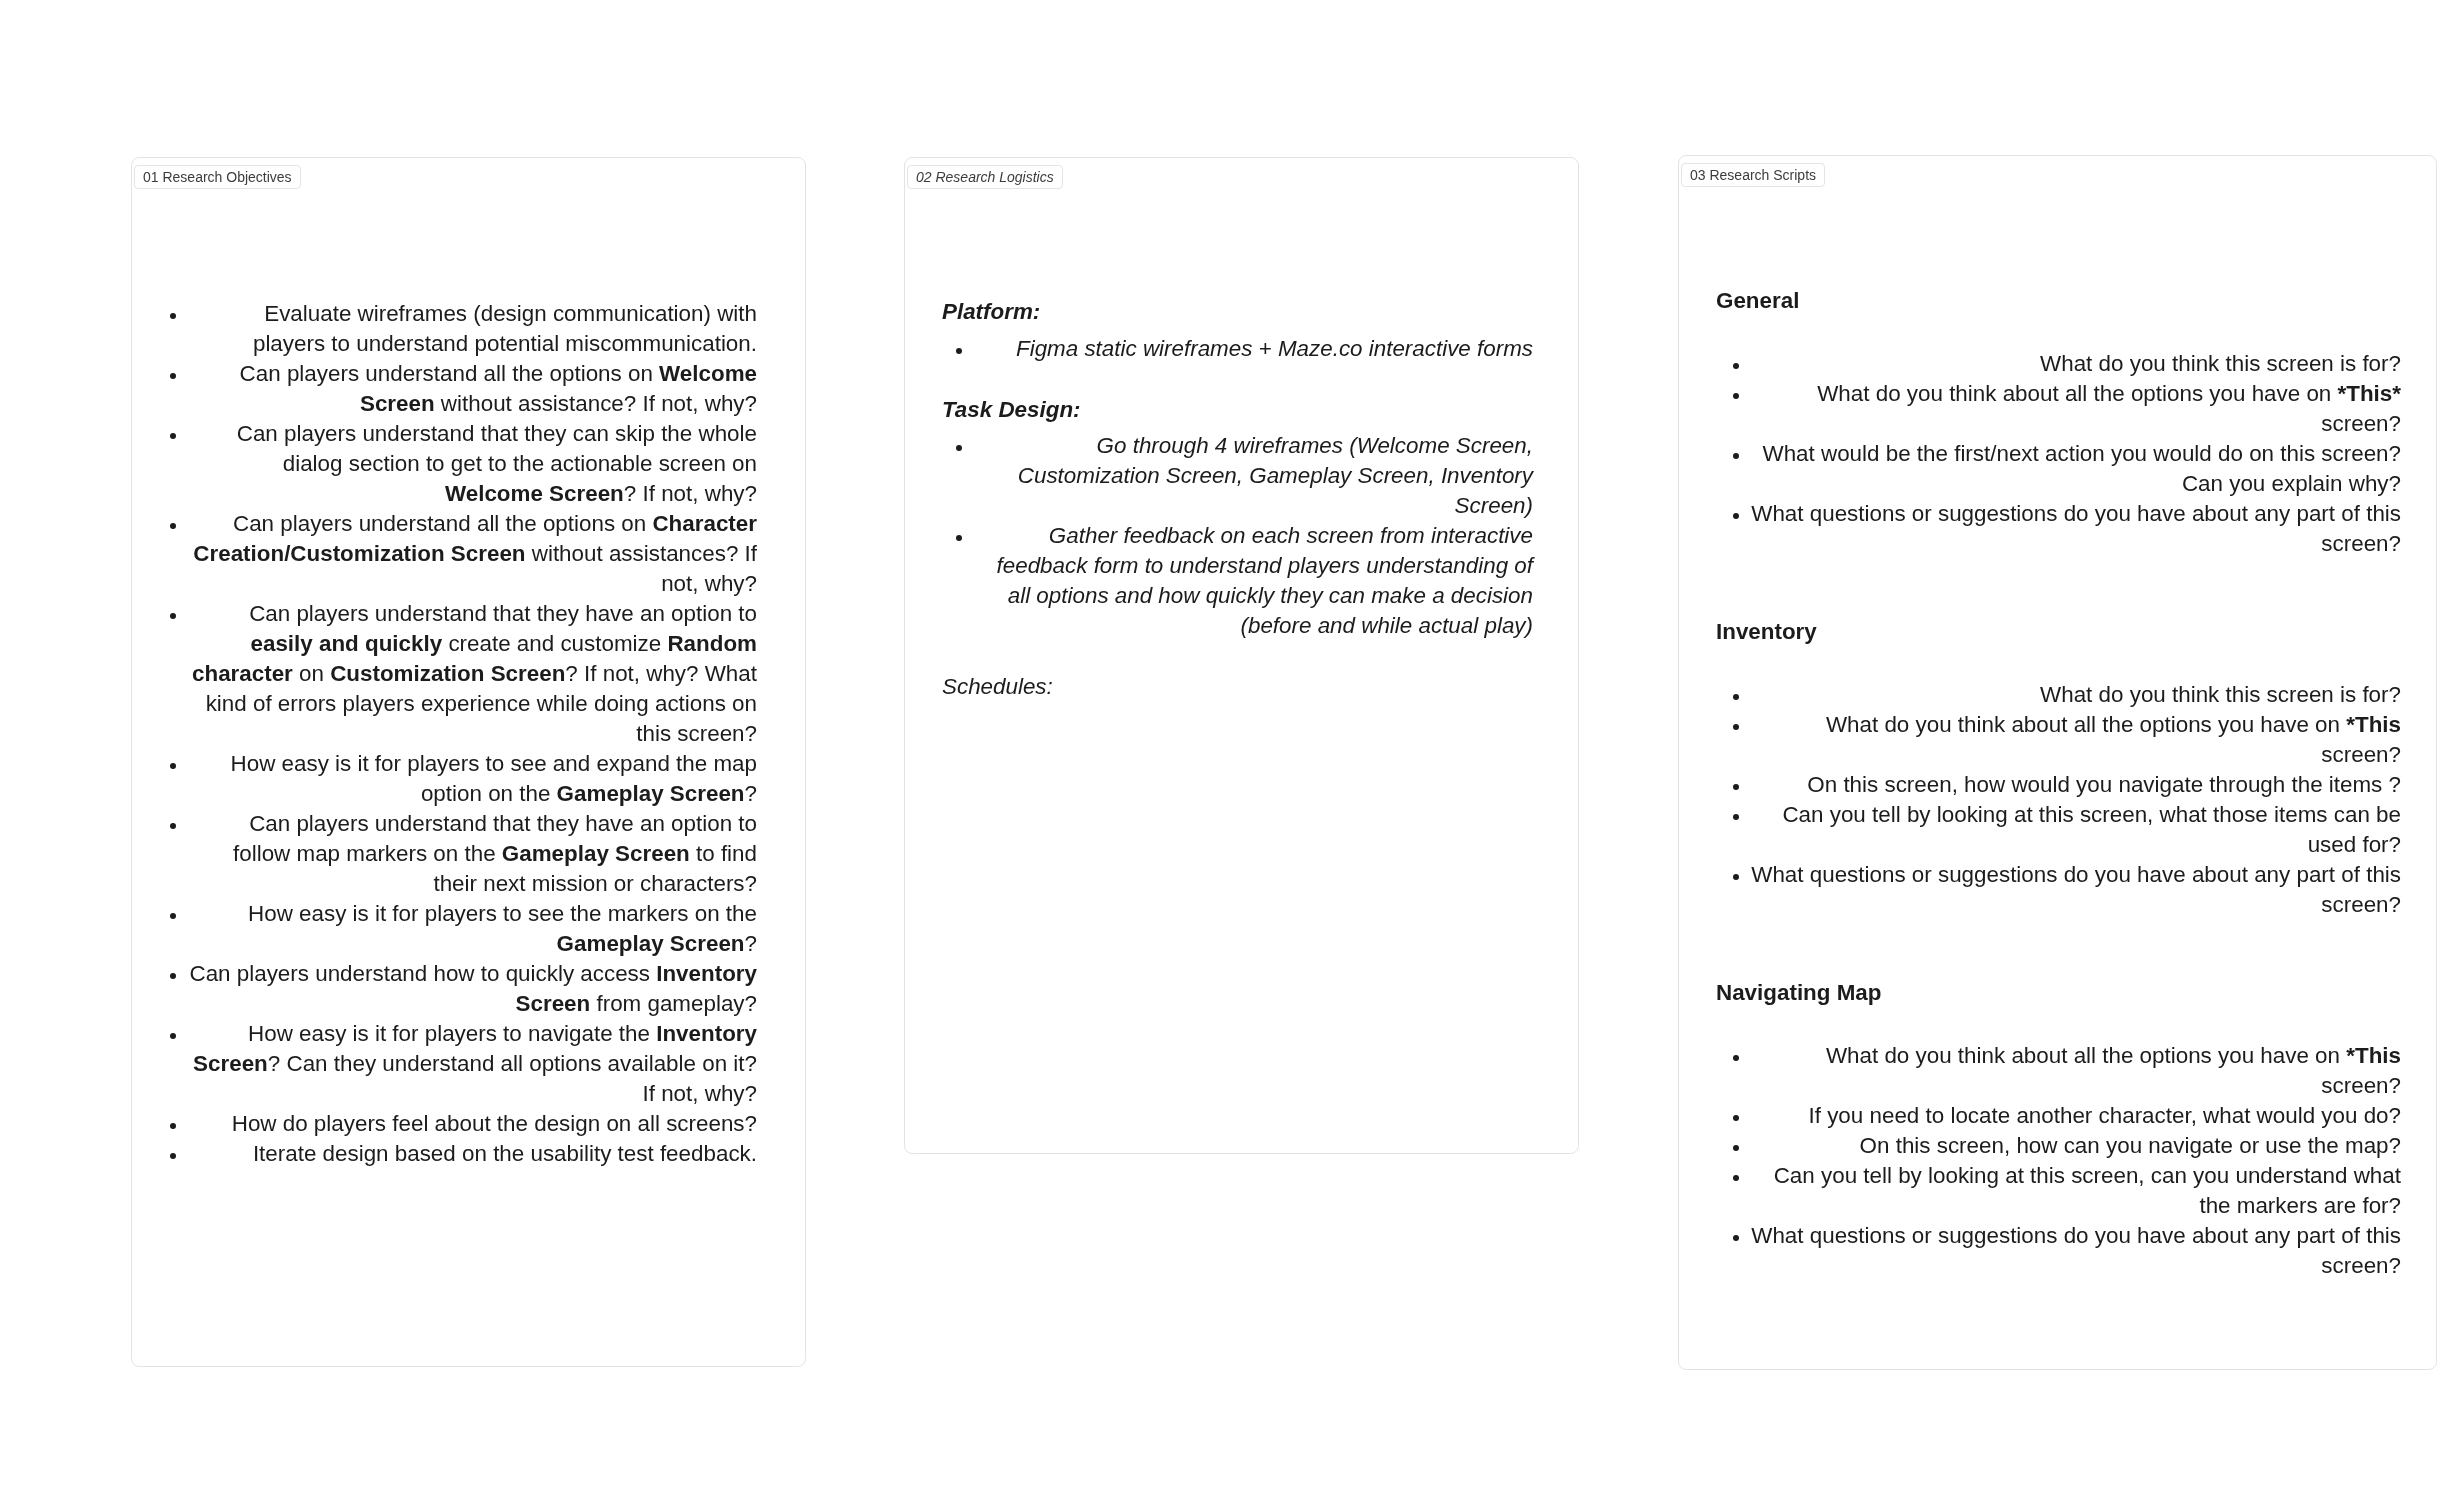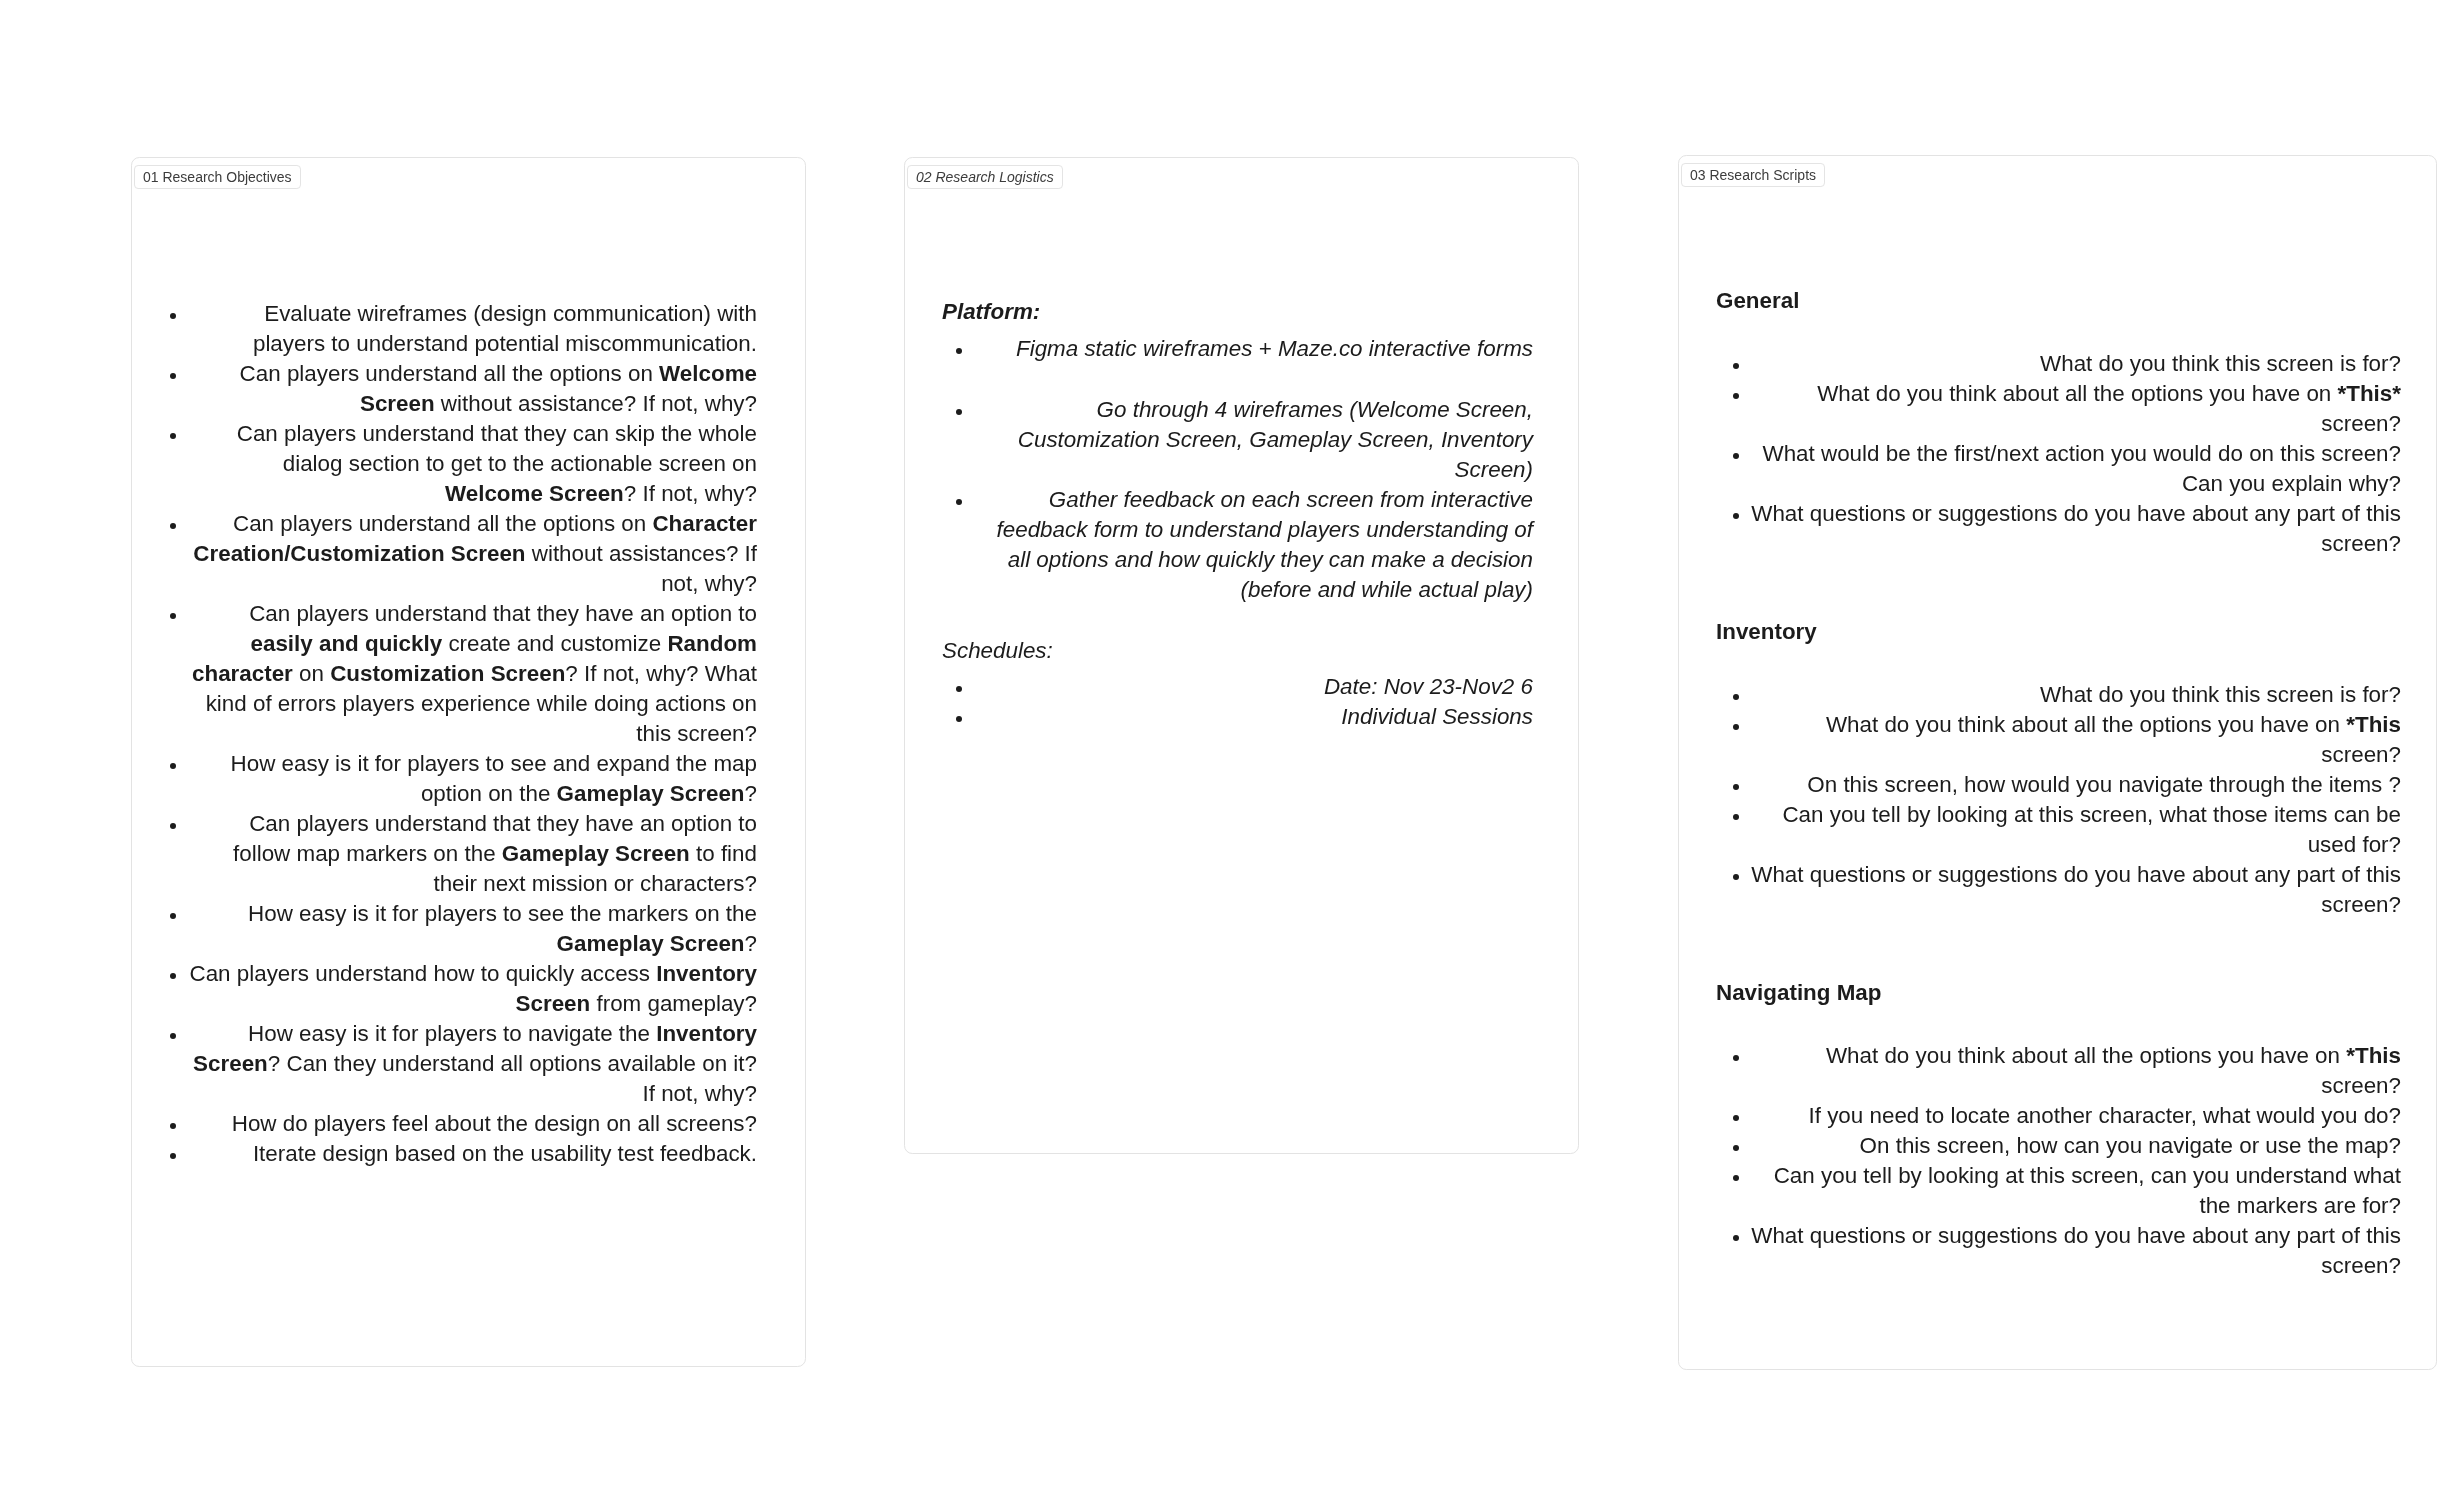--- a/index.html
+++ b/index.html
@@ -89,31 +89,28 @@
     <span>02 Research Logistics</span>
   </div>
   <div class="content">
     <div class="group">
       <div class="group-heading"><b>Platform:</b></div>
       <ul>
           <li class="bullet">Figma static wireframes + Maze.co interactive forms</li>
         </ul>
     </div>
     <div class="group">
+      <div class="group-heading"><b>Task Design:</b></div>
       <ul>
           <li class="bullet">Go through 4 wireframes (Welcome Screen, Customization Screen, Gameplay Screen, Inventory Screen)</li>
           <li class="bullet">Gather feedback on each screen from interactive feedback form to understand players understanding of all options and how quickly they can make a decision (before and while actual play)</li>
         </ul>
     </div>
     <div class="group">
       <div class="group-heading">Schedules:</div>
-      <ul>
-          <li class="bullet">Date: Nov 23-Nov2 6</li>
-          <li class="bullet">Individual Sessions</li>
-        </ul>
     </div>
   </div>
 </div>
 
 <div class="card" id="card-3">
   <div class="chip">
     <span>03 Research Scripts</span>
   </div>
   <div class="content">
     <div class="group">

